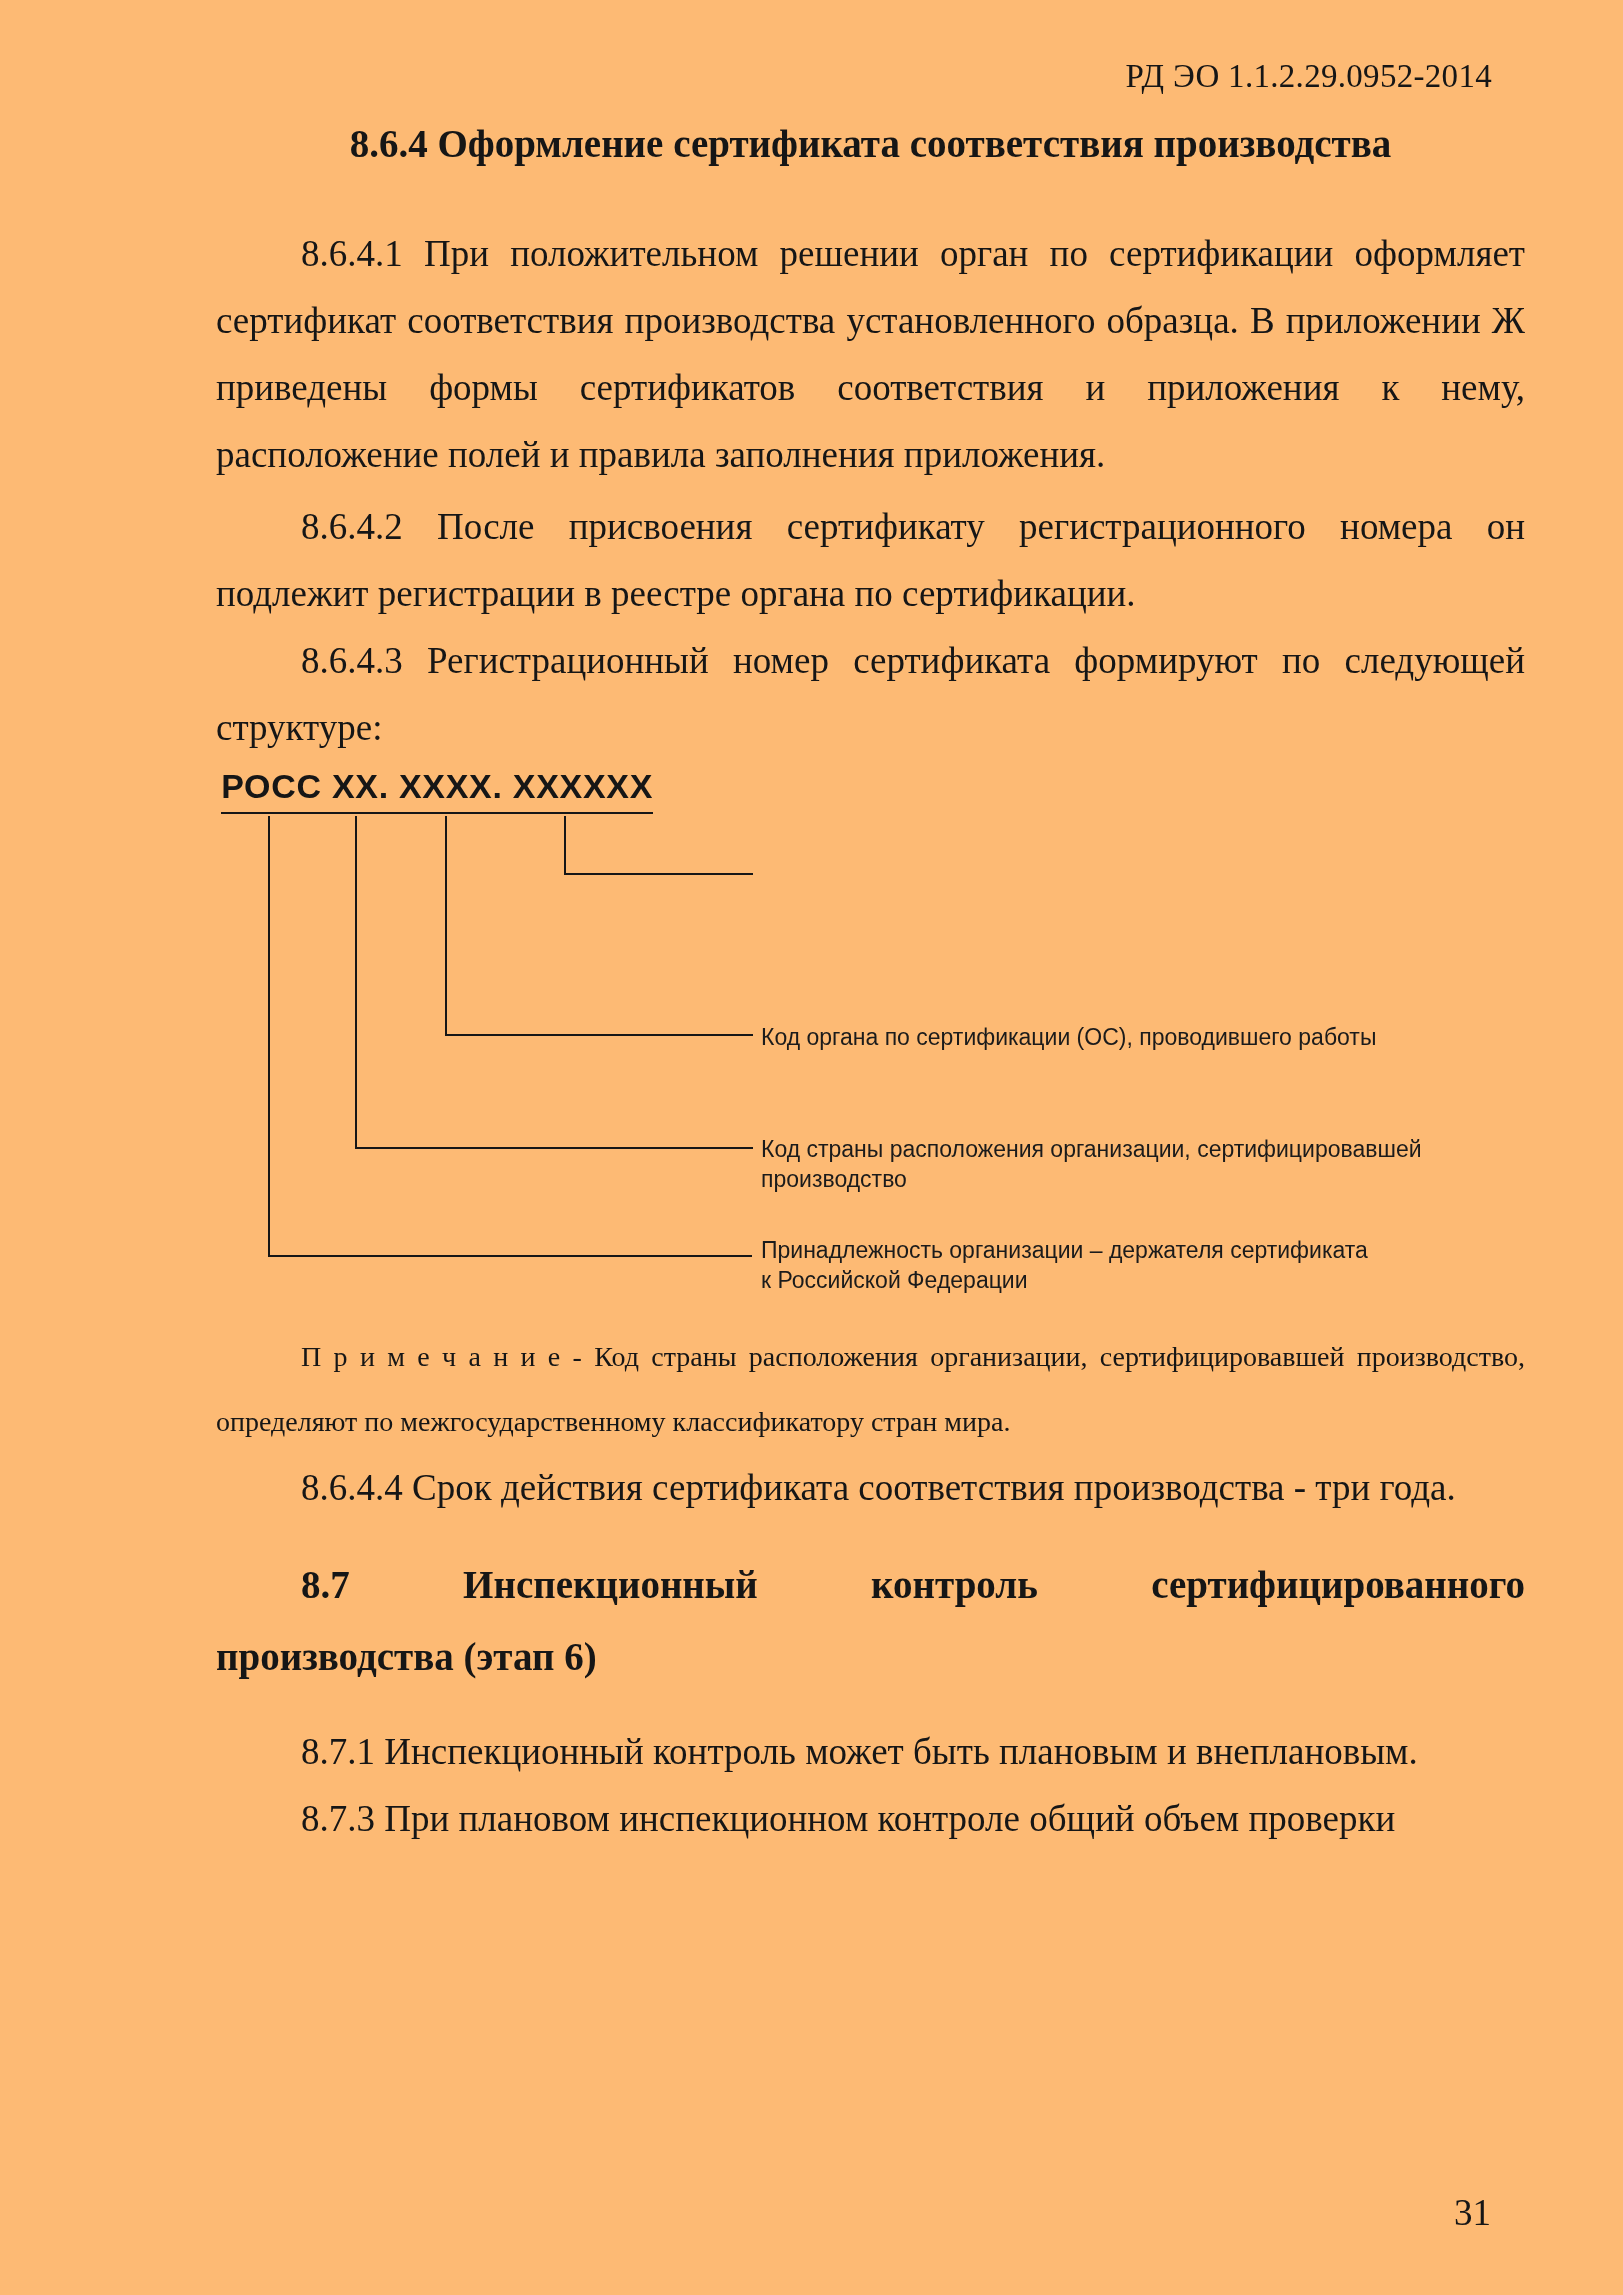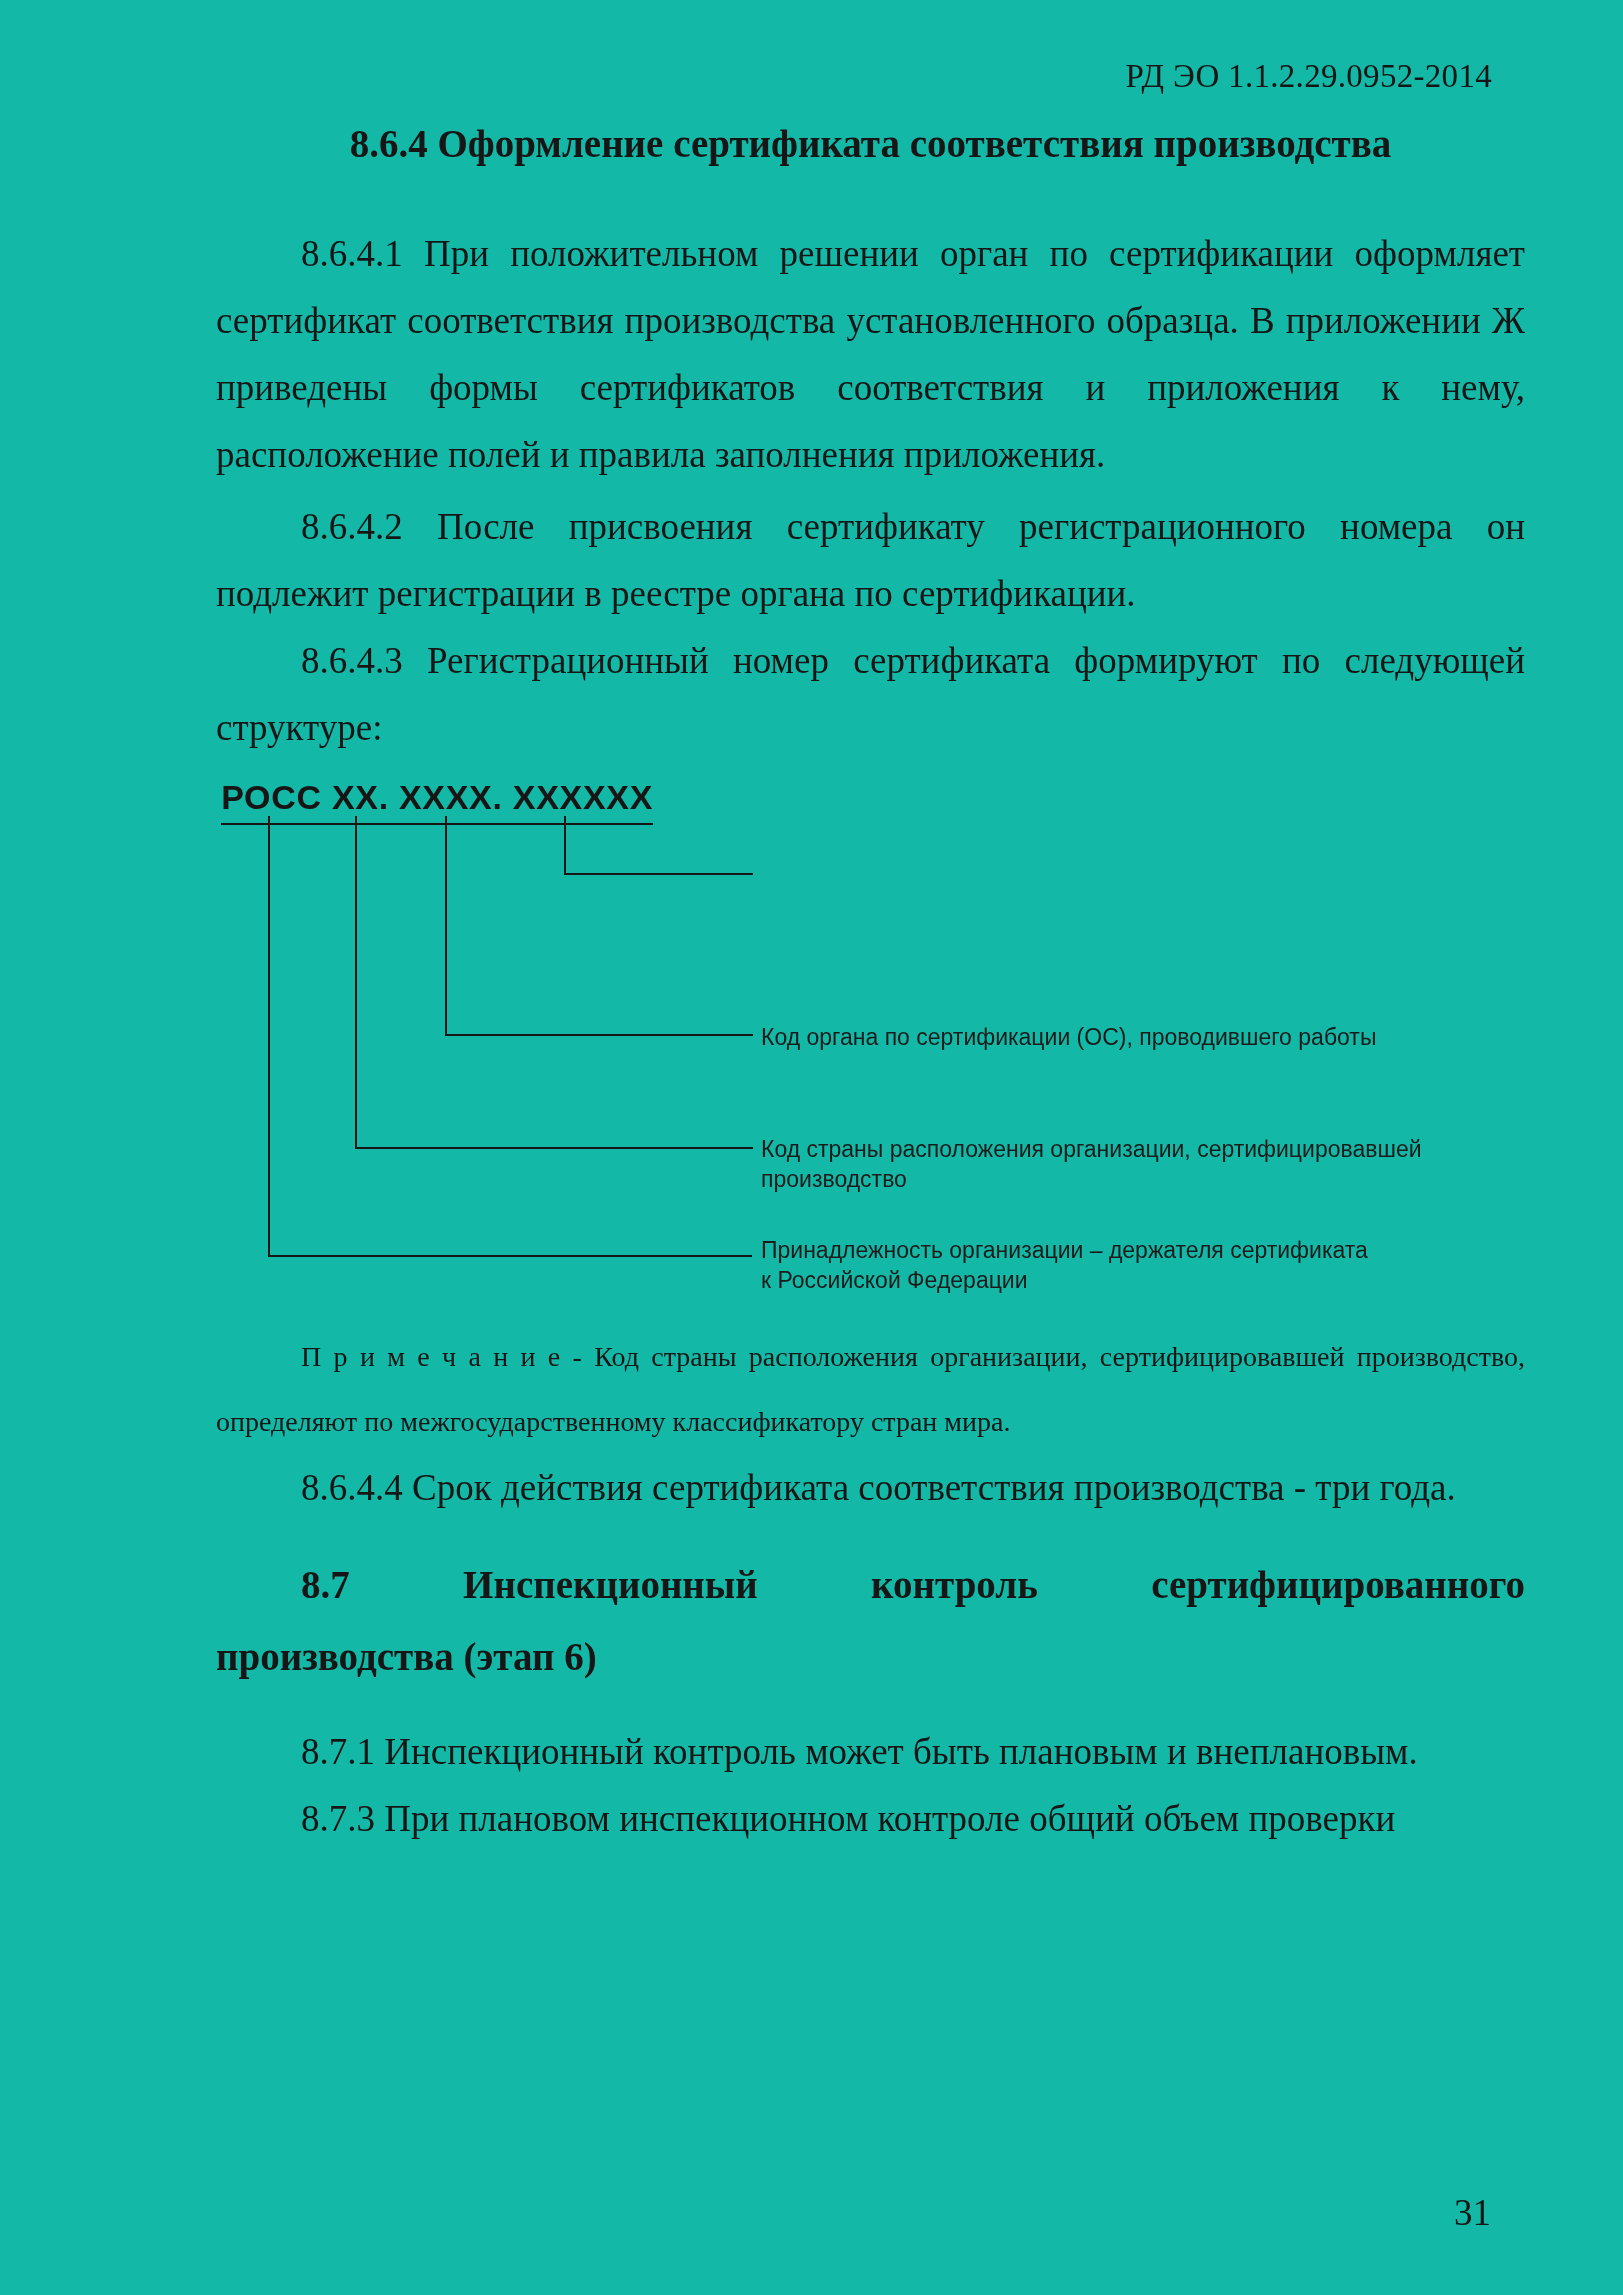--- a/index.html
+++ b/index.html
@@ -2,21 +2,21 @@
 <html lang="ru" style="font-size:10.5px"><head>
 <meta charset="utf-8">
 <title>РД ЭО 1.1.2.29.0952-2014 — стр. 31</title>
 <style>
   * { margin: 0; padding: 0; box-sizing: border-box; }
   html, body { background: #ffffff; }
   .page {
     position: relative;
     width: 1623px;
     height: 2295px;
-    background: #14b8a6;
+    background: #fdba74;
     font-family: "Liberation Serif", serif;
     color: #161616;
     overflow: hidden;
   }
   .doc-code {
     position: absolute;
     top: 58px;
     right: 131px;
     font-size: 33px;
     letter-spacing: 0.3px;
@@ -44,21 +44,21 @@
   .p-8642  { margin-top: 5.2px; }
   
   .diagram {
     position: relative;
     margin-top: 1.3px;
     height: 562px;
   }
   .code {
     position: absolute;
     left: 5.2px;
-    top: 16px;
+    top: 5px;
     font-family: "Liberation Sans", sans-serif;
     font-weight: bold;
     font-size: 34px;
     letter-spacing: 0.7px;
     border-bottom: 2.6px solid #161616;
     padding-bottom: 5.2px;
   }
   .vline {
     position: absolute;
     top: 54px;

